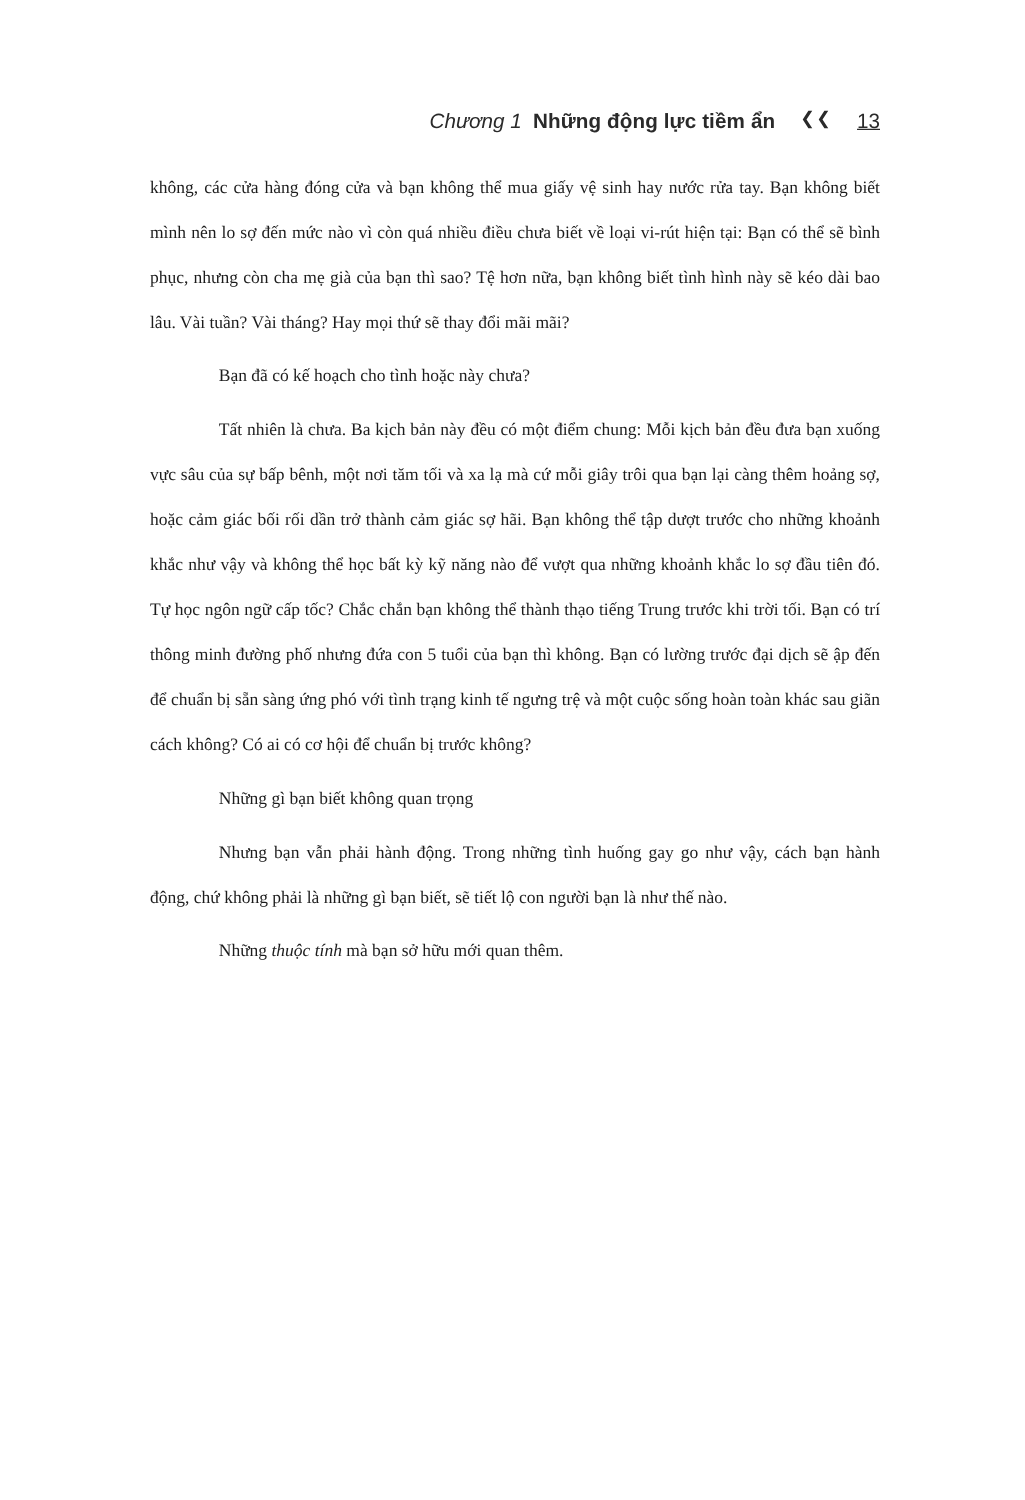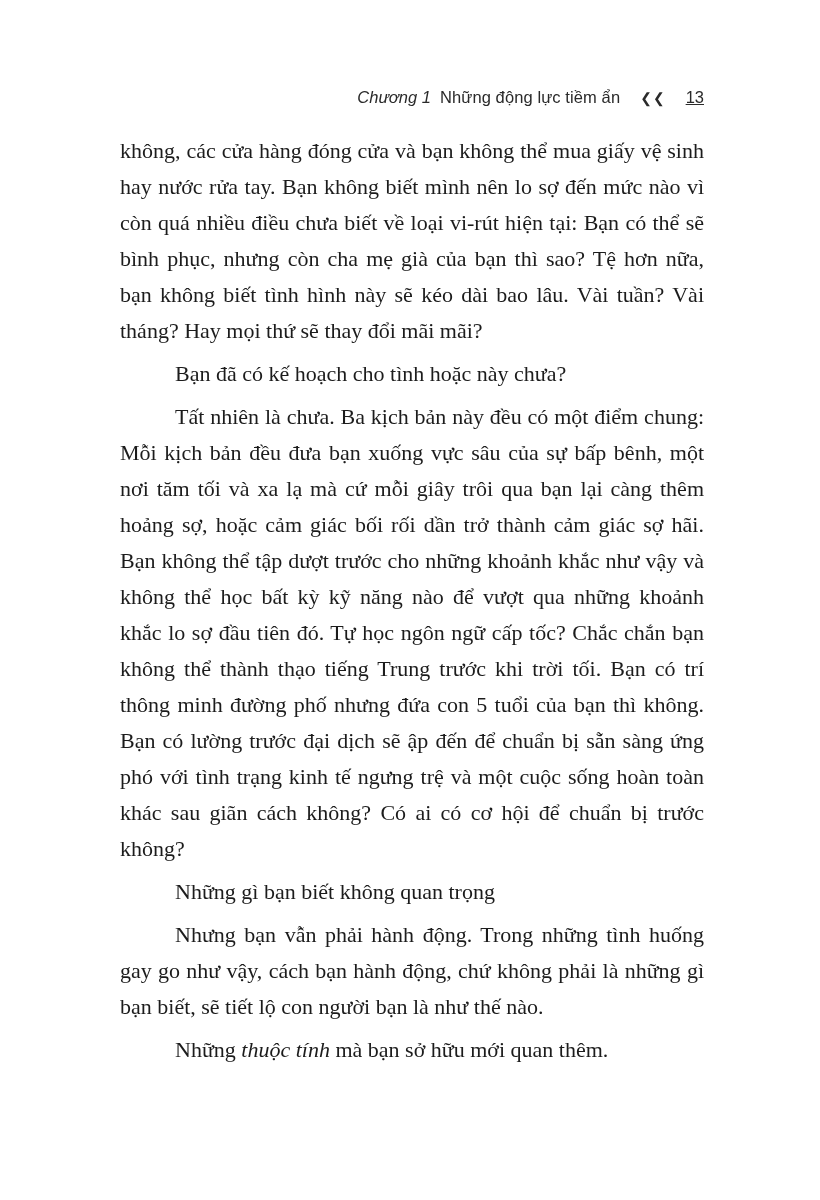--- a/index.html
+++ b/index.html
@@ -10,52 +10,52 @@
     height: 1200px;
     margin: 0 auto;
     background: #ffffff;
     color: #1c1c1c;
     padding: 88px 116px 0 120px;
     font-family: "Liberation Serif", "DejaVu Serif", serif;
   }
   .running-header {
     display: flex;
     justify-content: flex-end;
-    align-items: flex-end;
+    align-items: flex-start;
     font-family: "Liberation Sans", "DejaVu Sans", sans-serif;
     font-size: 16.5px;
     color: #2a2a2a;
     white-space: nowrap;
   }
   .running-header .chapter {
     font-style: italic;
     font-weight: 400;
     margin-right: 9px;
   }
   .running-header .chap-title {
-    font-weight: 400;
+    font-weight: 700;
     letter-spacing: 0.1px;
   }
   .running-header .marks {
     margin-left: 20px;
     font-size: 14px;
     letter-spacing: 1px;
     position: relative;
     top: -1px;
     font-family: "DejaVu Sans", sans-serif;
   }
   .running-header .pagenum {
     margin-left: 20px;
     font-weight: 400;
     font-size: 16.5px;
     text-decoration: underline;
   }
   .body-text {
     margin-top: 26px;
-    font-size: 22px;
+    font-size: 14px;
     line-height: 36px;
     text-align: justify;
   }
   .body-text p {
     margin: 0 0 7px 0;
     text-indent: 55px;
   }
   .body-text p.no-indent {
     text-indent: 0;
   }

